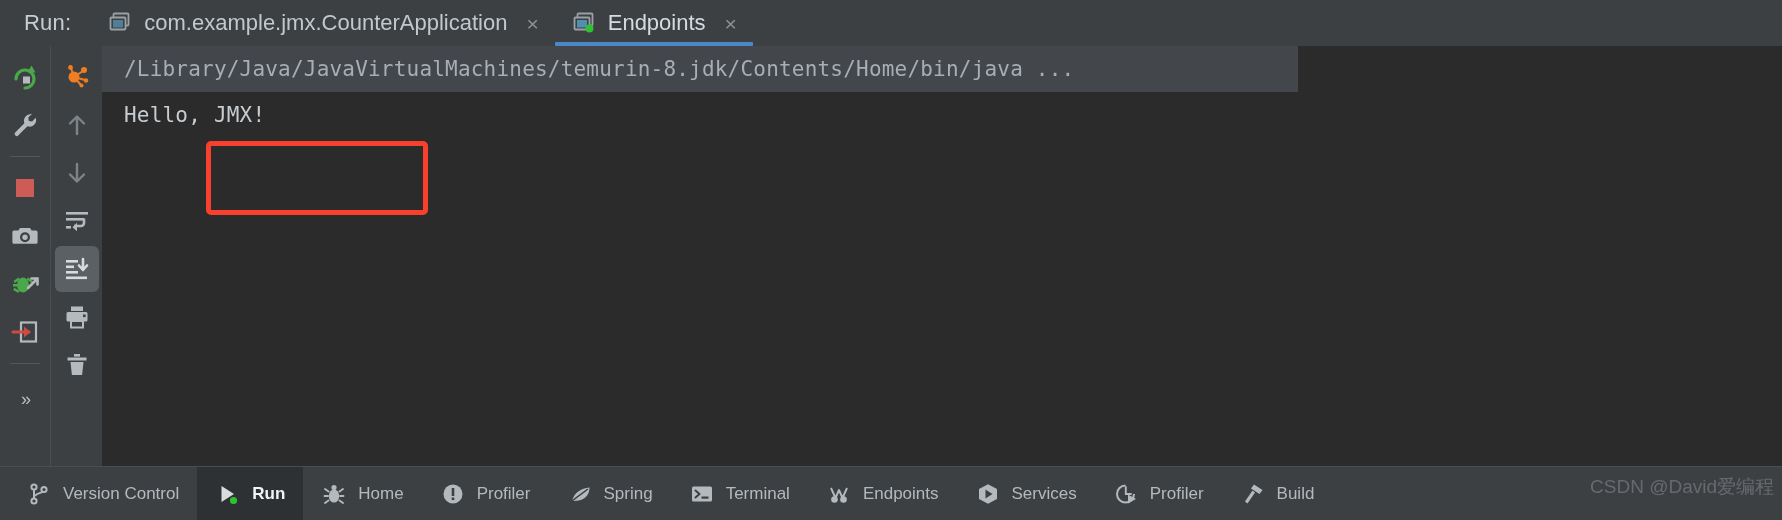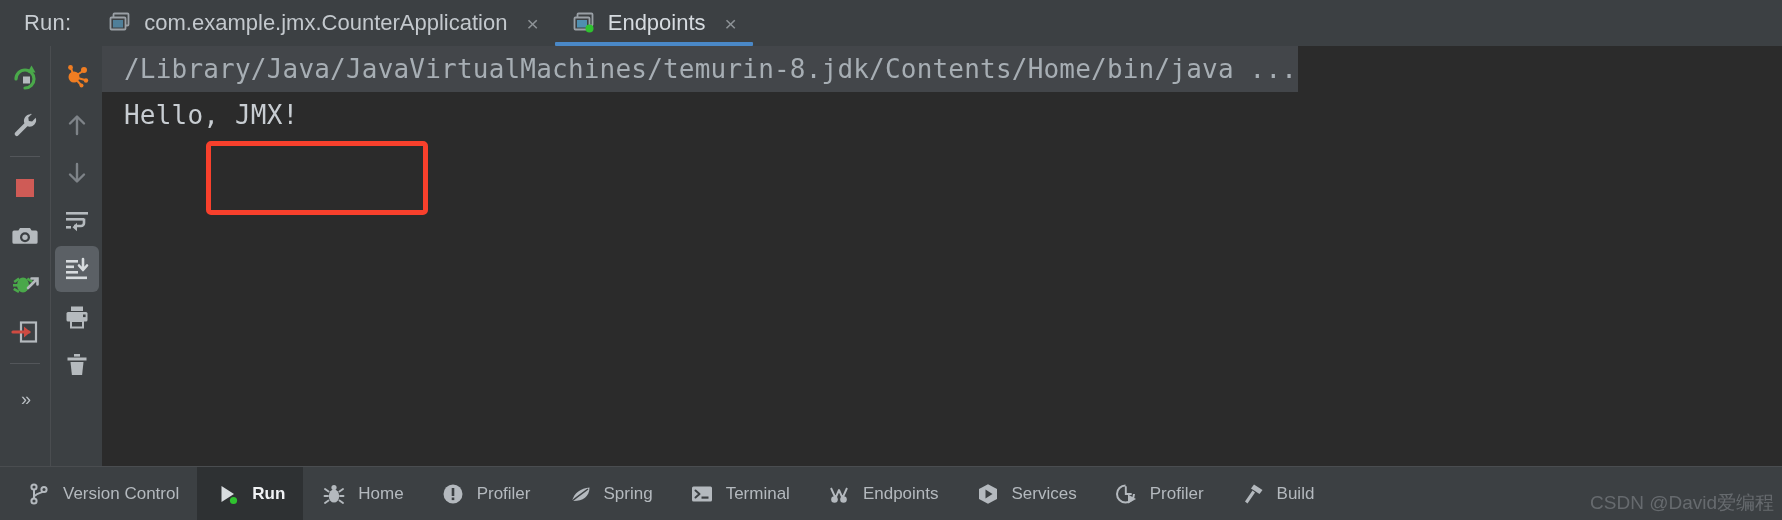--- a/index.html
+++ b/index.html
@@ -78,21 +78,21 @@
   .tb-more { color: #b9bec3; font-size: 18px; padding-bottom: 12px; letter-spacing: -2px;}
 
   .console {
     flex: 1 1 auto;
     background: #2b2b2b;
     position: relative;
     overflow: hidden;
     font-family: "DejaVu Sans Mono", monospace;
   }
   .console-line {
-    font-size: 26px;
+    font-size: 21px;
     line-height: 46px;
     white-space: nowrap;
     padding-left: 22px;
     color: #a9b0b5;
     letter-spacing: .2px;
   }
   .console-line.cmd {
     background: #43464a;
     color: #a7aeb4;
     width: 1196px;
@@ -127,21 +127,21 @@
     font-size: 17px;
     white-space: nowrap;
   }
   .sb-item:first-child { padding-left: 26px; }
   .sb-item.active { background: #2e3133; color: #f0f2f4; font-weight: bold; }
   .sb-icon { width: 26px; height: 26px; position: relative; flex: 0 0 26px;
              display:flex; align-items:center; justify-content:center;}
 
   .watermark {
     position: absolute;
-    right: 8px; bottom: 4px;
+    right: 8px; bottom: 20px;
     color: #6e7276;
     font-size: 19px;
     opacity: .85;
     white-space: nowrap;
     pointer-events: none;
   }
   svg { display: block; }
 </style>
 </head>
 <body>

